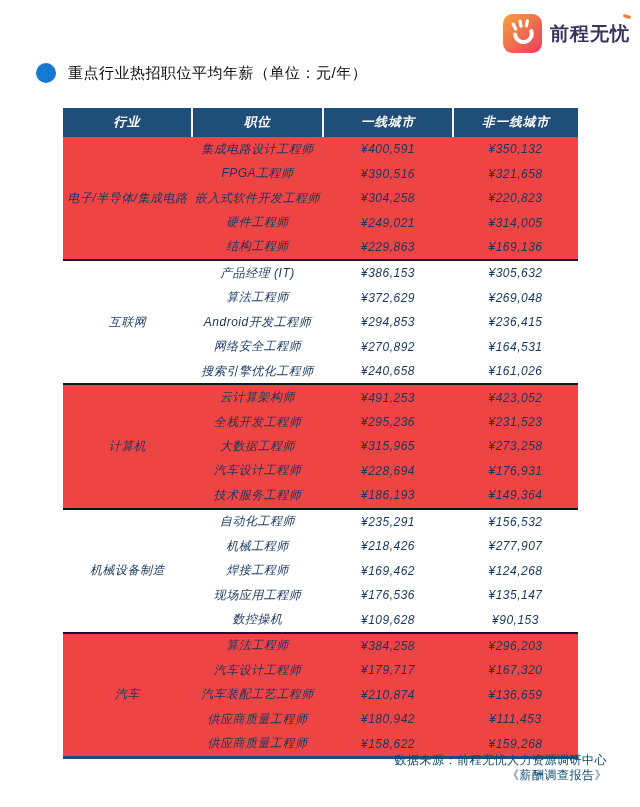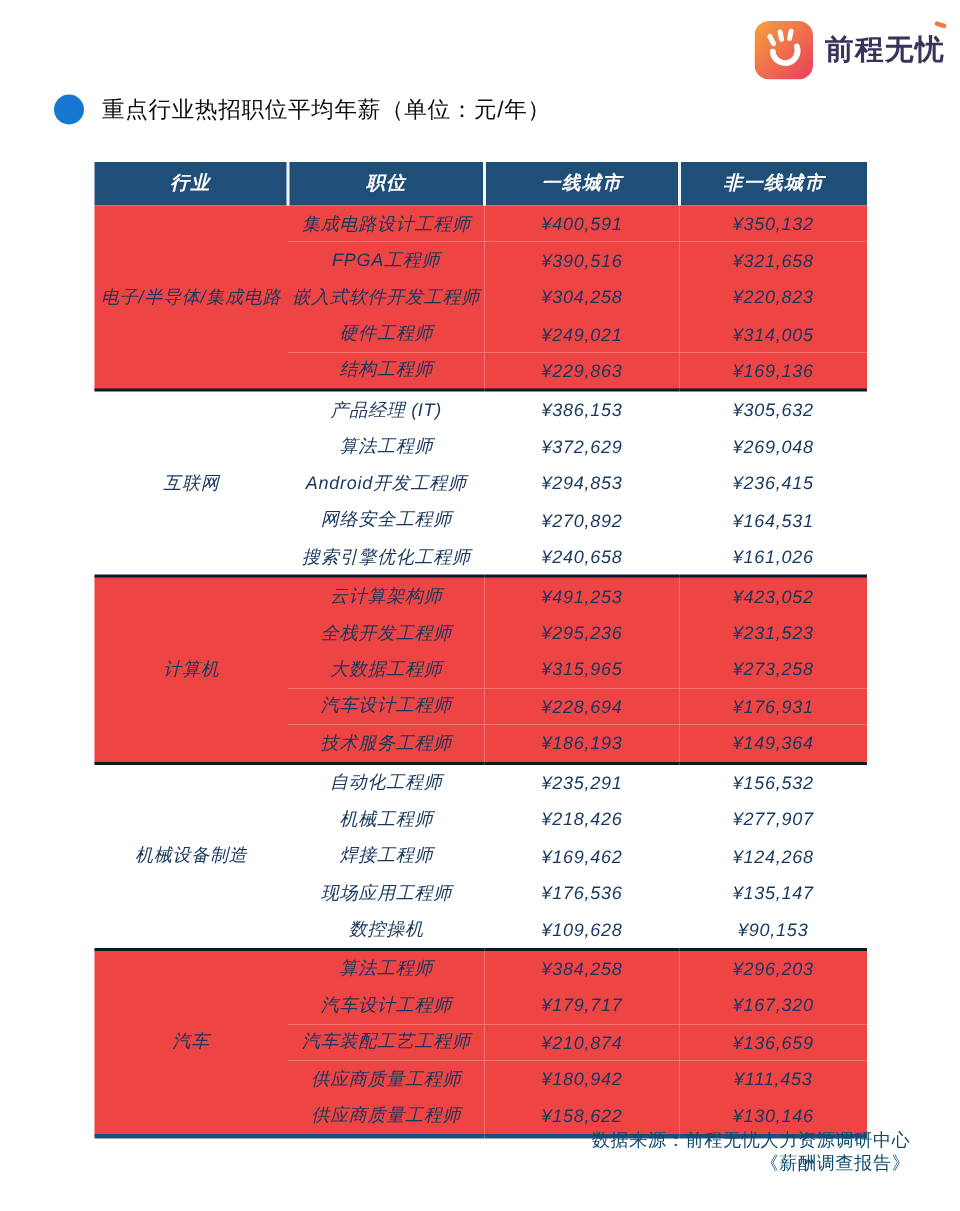--- a/index.html
+++ b/index.html
@@ -316,21 +316,21 @@
             <td>¥136,659</td>
           </tr>
           <tr class="shaded">
             <td>供应商质量工程师</td>
             <td>¥180,942</td>
             <td>¥111,453</td>
           </tr>
           <tr class="shaded">
             <td>供应商质量工程师</td>
             <td>¥158,622</td>
-            <td>¥130,146</td>
+            <td>¥159,268</td>
           </tr>
         </tbody>
     </table>
   </div>
 
   <div class="source-note">
     <div>数据来源：前程无忧人力资源调研中心</div>
     <div>《薪酬调查报告》</div>
   </div>
 

